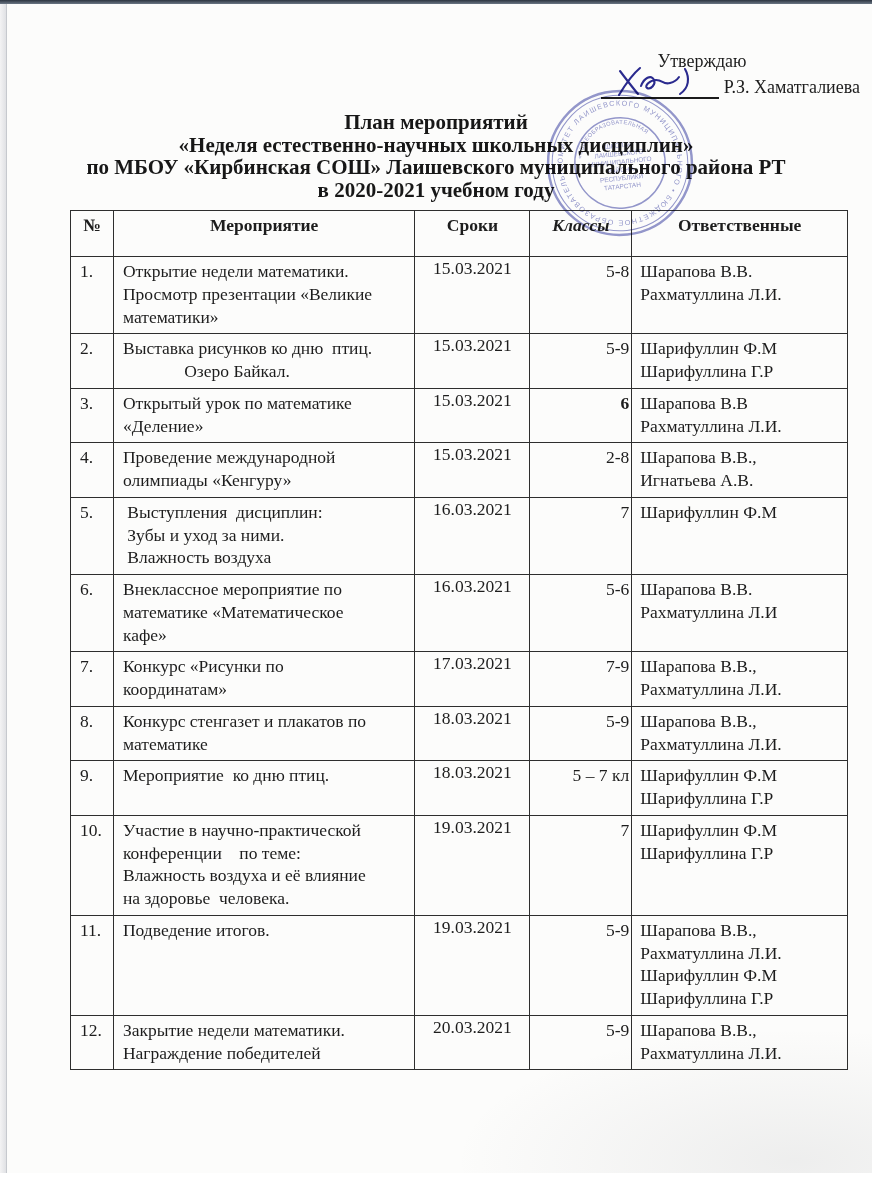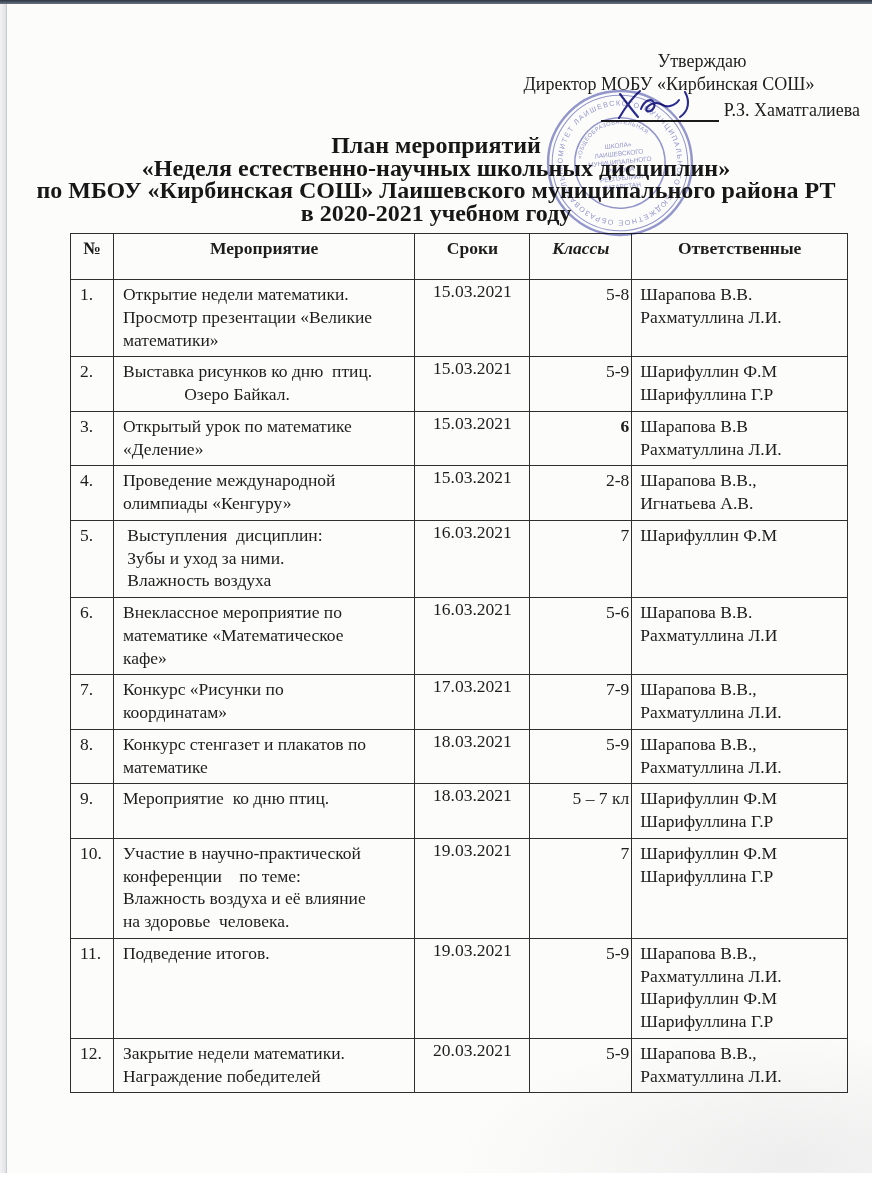--- a/index.html
+++ b/index.html
@@ -60,21 +60,21 @@
   .stamp svg { width:100%; height:100%; }
   .stamp text { fill:currentColor; font-family:"Liberation Sans","DejaVu Sans",sans-serif; }
   .stamp .ring-t { font-size:7px; letter-spacing:1.3px; }
   .stamp .arc-t  { font-size:5.6px; letter-spacing:0.4px; }
   .stamp .ctr-t  { font-size:6.3px; text-anchor:middle; }
   
   .title-block {
     margin-top:12px;
     text-align:center;
     font-weight:bold;
-    font-size:24px;
+    font-size:21px;
     line-height:22.5px;
     color:#171717;
     position:relative;
     z-index:2;
   }
   
   table.plan {
     margin:9px 24px 0 70px;
     width:778px;
     border-collapse:collapse;
@@ -108,21 +108,20 @@
 </head>
 <body>
 
 <div class="page">
 
   <div class="scan-top-edge"></div>
   <div class="scan-left-edge"></div>
 
   <div class="approval">
     <div class="approval-line1">Утверждаю</div>
-    <div class="approval-line2">Директор МОБУ «Кирбинская СОШ»</div>
     <div class="approval-line3">
       <span class="sig-box">
         <svg width="114" height="36" viewBox="0 0 114 36" fill="none" stroke="#2a2a8e" stroke-width="2.1" stroke-linecap="round">
           <path d="M16,31 C22,21 31,9 37,4"></path>
           <path d="M17,7 C23,15 30,24 35,30"></path>
           <path d="M38,22 c3,-8 10,-12 13,-6 c2,4 -3,10 -7,8 c-3,-2 3,-8 9,-8 c7,0 7,5 14,3 c4,-1 7,-3 9,-6"></path>
           <path d="M82,5 c5,9 4,19 -5,25"></path>
         </svg>
       </span>
       <span class="signatory">Р.З. Хаматгалиева</span>

